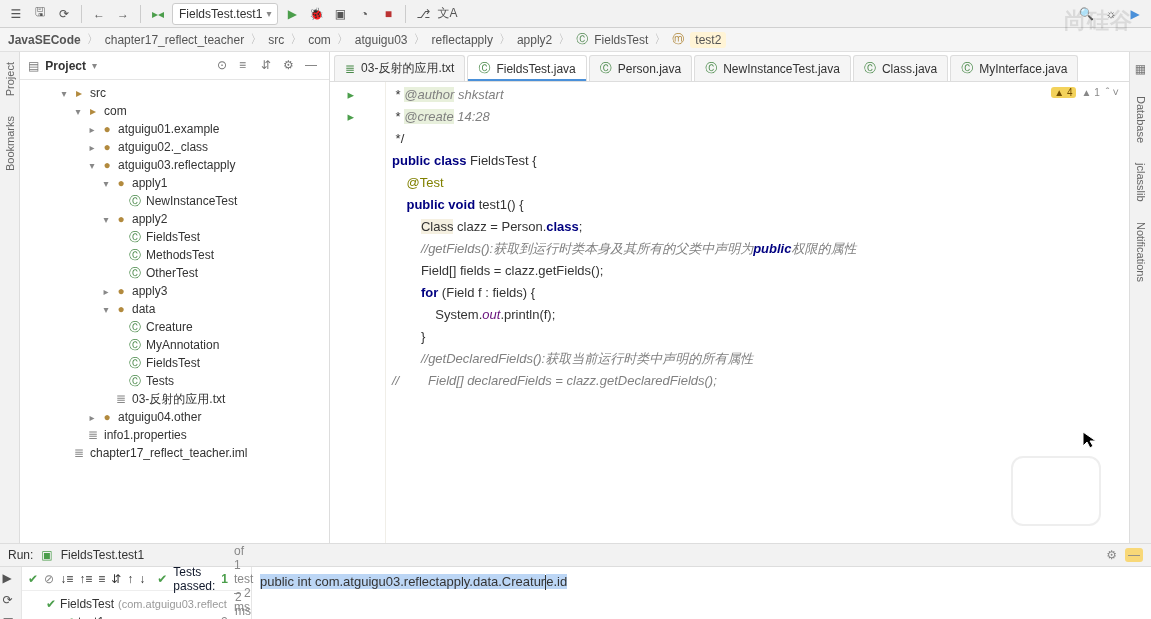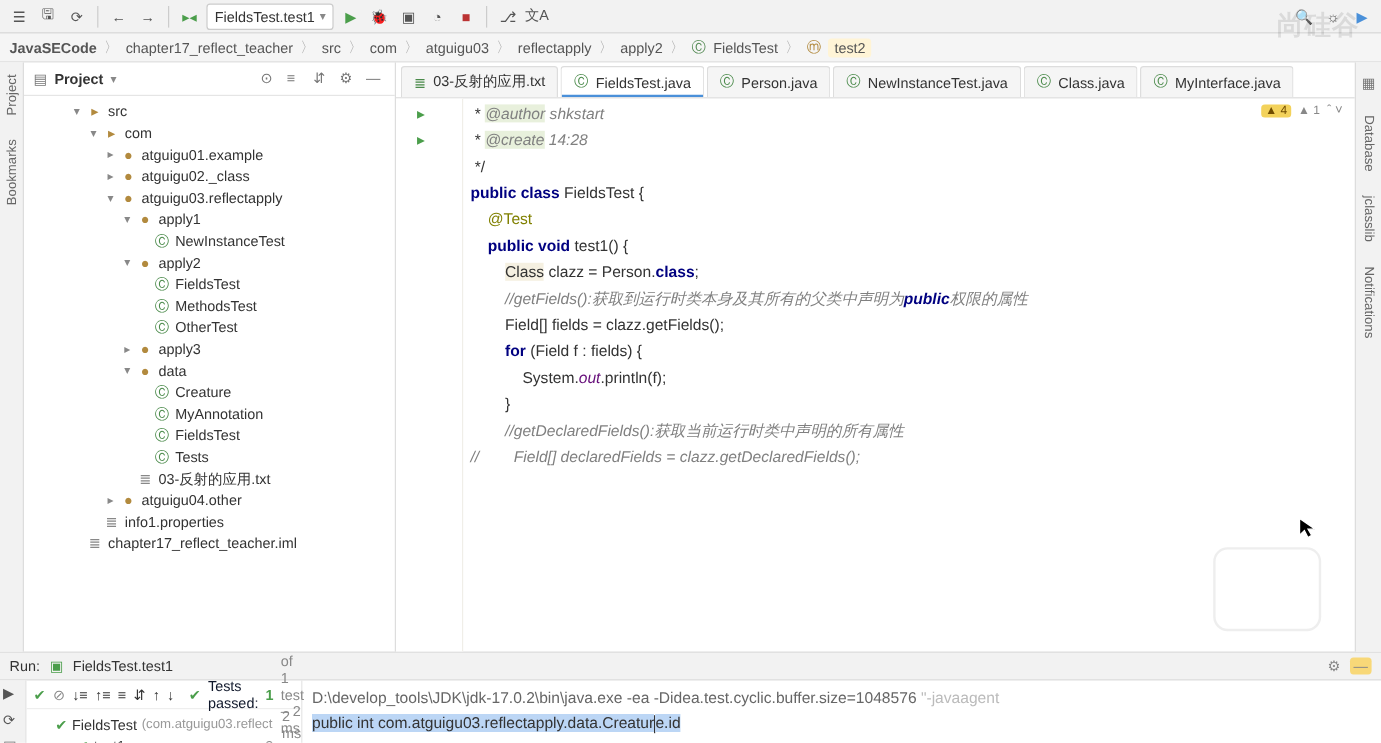--- a/index.html
+++ b/index.html
@@ -377,21 +377,20 @@
         <div class="rt-item" style="--i: 38px;">
           <span class="ok">✔</span>
           <span>test1</span>
           <span class="ctx"></span>
           <span style="flex:1"></span>
           <span class="t">2 ms</span>
         </div>
       </div>
   </div>
   <div class="run-out" id="run-out">
-      <div class="l1">D:\develop_tools\JDK\jdk-17.0.2\bin\java.exe -ea -Didea.test.cyclic.buffer.size=1048576 <span class="fade">"-javaagent</span></div>
       <div><span class="sel">public int com.atguigu03.reflectapply.data.Creatur</span><span class="caret"></span><span class="sel">e.id</span></div>
 
   </div>
 </div>
 
 <div class="wm">尚硅谷</div>
 <div class="wm2"></div>
 
 <svg style="position:absolute;top:430px;right:50px;width:20px;height:20px">
     <path d="M2,2 L2,16 L6,12 L9,18 L12,16 L9,11 L15,11 Z" fill="#000" stroke="#fff"></path>

